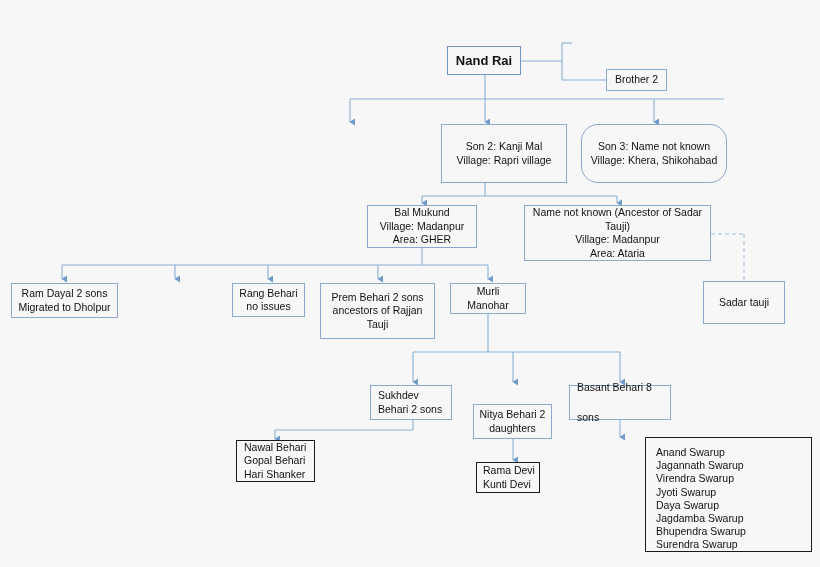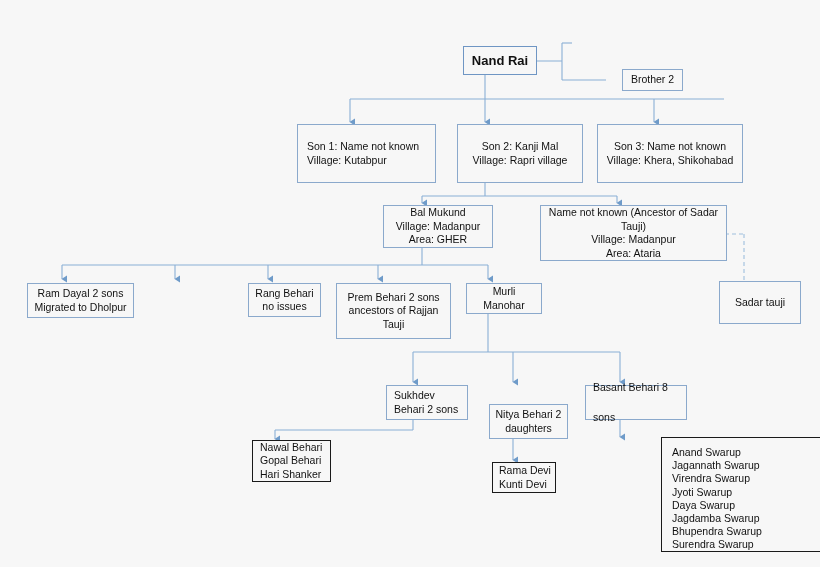--- a/index.html
+++ b/index.html
@@ -18,21 +18,20 @@
     border:1px solid #8ba9cc;
     background:#f7f7f7;
     color:#111;
     font-size:10.5px;
     line-height:13.5px;
     display:flex;
     flex-direction:column;
     justify-content:center;
     padding:0 5px;
     z-index:2;
-    margin-left:16px;
   }
   .node .ln{white-space:nowrap;}
   .center{text-align:center;align-items:center;}
   .left{text-align:left;align-items:flex-start;}
   .dark{border:1.6px solid #1a1a1a;}
   .root{
     border:1.6px solid #6f96c4;
     font-weight:bold;
     font-size:13px;
     text-align:center;
@@ -100,31 +99,27 @@
   </svg>
 
   <div class="node root" style="left:447px;top:46px;width:74px;height:29px;">
     <div class="ln">Nand Rai</div>
   </div>
 
   <div class="node center" style="left:606px;top:69px;width:61px;height:22px;">
     <div class="ln">Brother 2</div>
   </div>
 
-  <div class="node left" style="left:281px;top:124px;width:139px;height:59px;padding-left:9px;">
-    <div class="ln">Son 1: Name not known</div>
-    <div class="ln">Village: Kutabpur</div>
-  </div>
 
   <div class="node center" style="left:441px;top:124px;width:126px;height:59px;">
     <div class="ln">Son 2: Kanji Mal</div>
     <div class="ln">Village: Rapri village</div>
   </div>
 
-  <div class="node center" style="left:581px;top:124px;width:146px;height:59px;">
+  <div class="node center" style="left:581px;top:124px;width:146px;height:59px;border-radius:17px;">
     <div class="ln">Son 3: Name not known</div>
     <div class="ln">Village: Khera, Shikohabad</div>
   </div>
 
   <div class="node center" style="left:367px;top:205px;width:110px;height:43px;">
     <div class="ln">Bal Mukund</div>
     <div class="ln">Village: Madanpur</div>
     <div class="ln">Area: GHER</div>
   </div>
 

